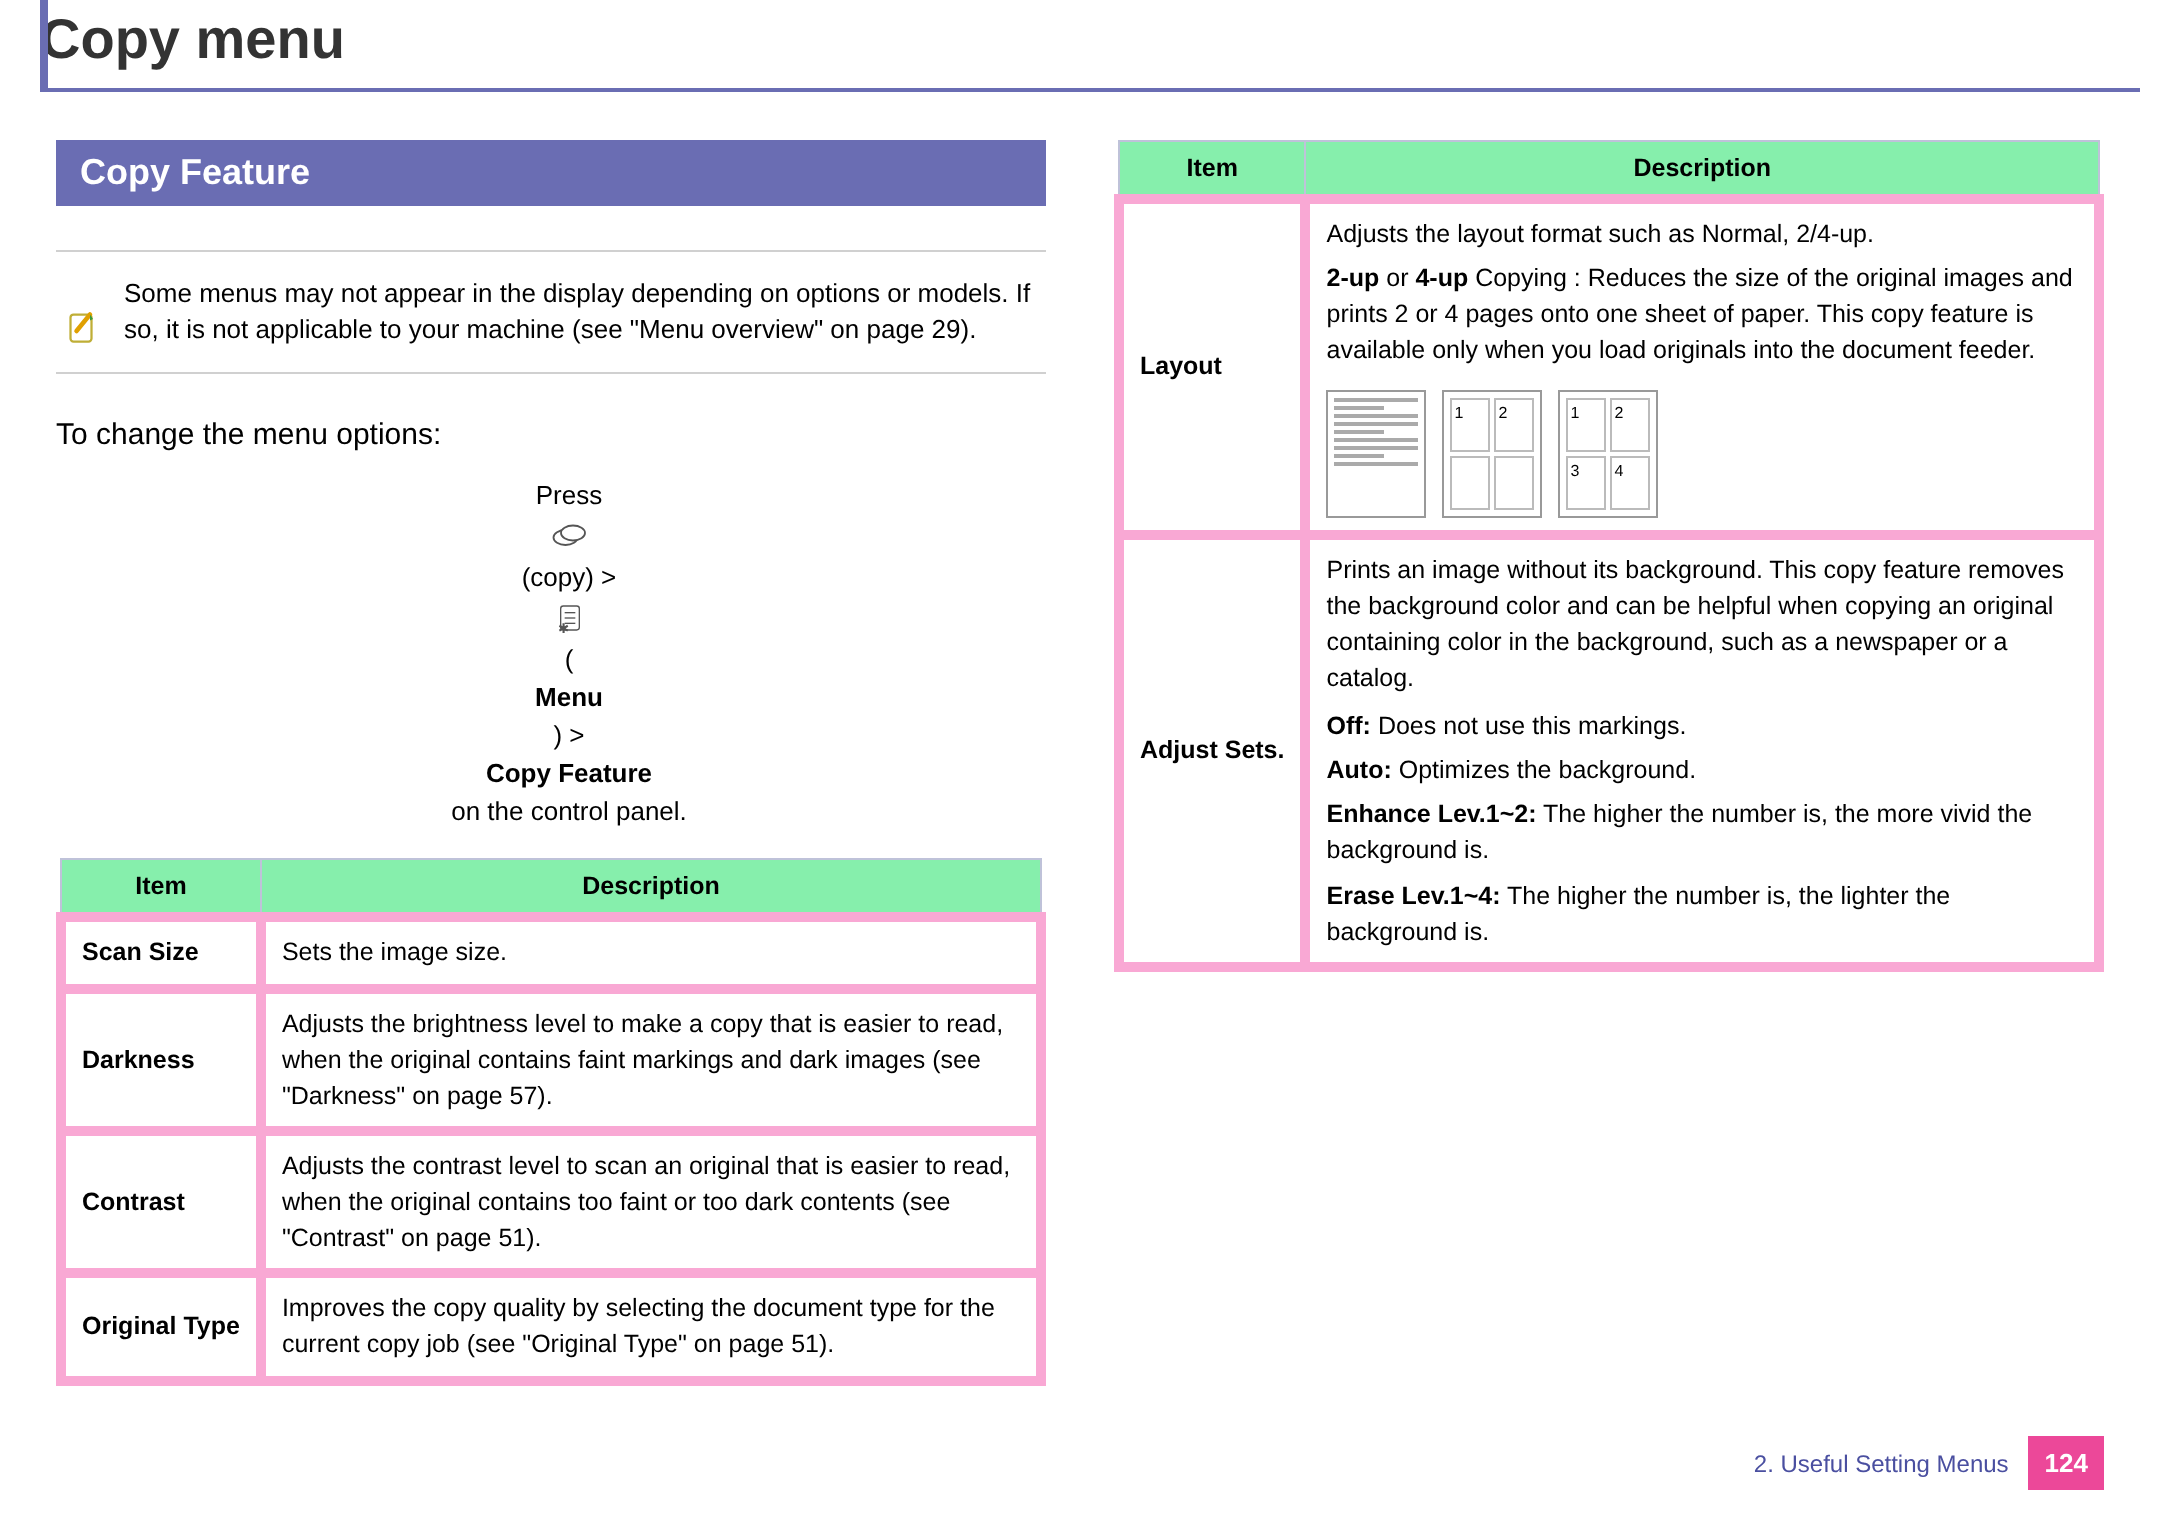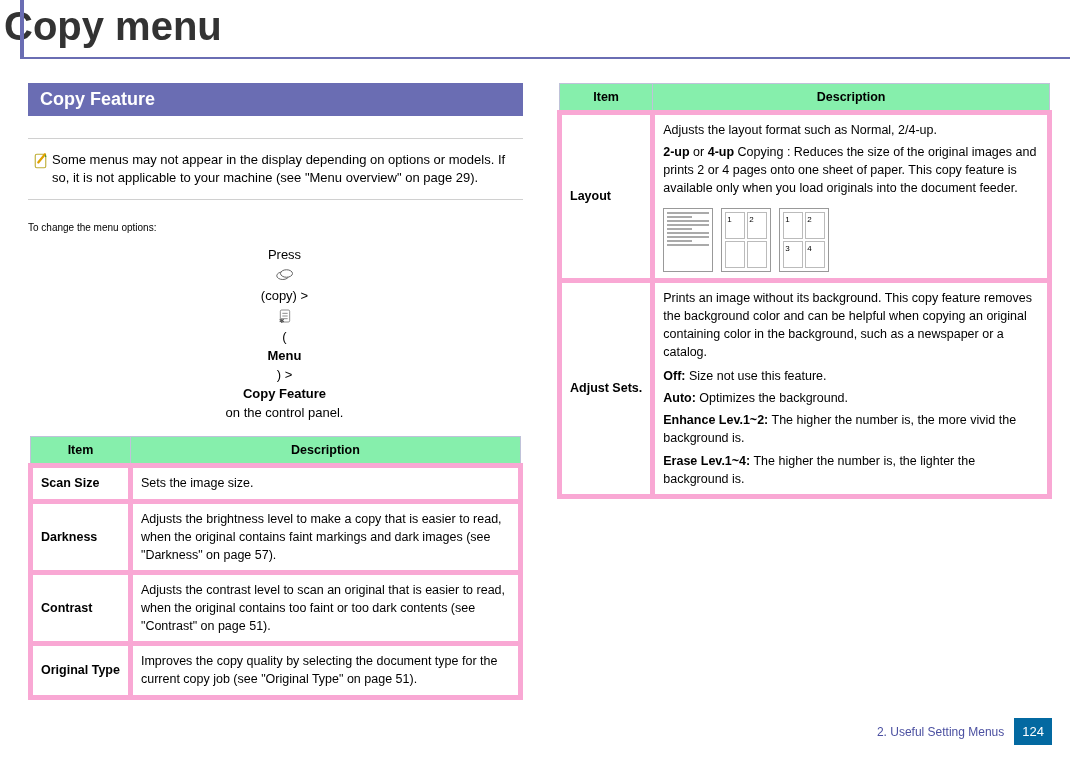--- a/index.html
+++ b/index.html
@@ -7,24 +7,24 @@
     font-family: "Segoe UI", Arial, sans-serif;
     font-size: 13px;
     color: #000;
     width: 1080px;
     height: 763px;
     position: relative;
     background: #fff;
     overflow: hidden;
   }
   .page-title {
-    font-size: 40px;
+    font-size: 28px;
     font-weight: bold;
     color: #333;
-    padding: 4px 20px 0 4px;
+    padding: 4px 20px 0 20px;
   }
   .rule-track {
     position: relative;
     height: 16px;
     margin-bottom: 8px;
   }
   .rule-vert {
     position: absolute;
     left: 20px; top: -50px;
     width: 4px; height: 60px;
@@ -45,36 +45,37 @@
   .section-head {
     background: #6a6db3;
     color: #fff;
     font-weight: bold;
     font-size: 18px;
     padding: 6px 12px;
     margin-bottom: 22px;
   }
   .note-box {
     display: flex;
-    align-items: flex-start;
+    align-items: flex-end;
+    gap: 10px;
     border-top: 1px solid #d0d0d0;
     border-bottom: 1px solid #d0d0d0;
     padding: 12px 4px;
     margin-bottom: 22px;
     font-size: 13px;
     line-height: 1.4;
   }
   .note-icon {
     width: 20px; height: 20px;
     flex-shrink: 0;
     display: inline-flex;
     align-items: center; justify-content: center;
   }
   .note-icon svg { width: 18px; height: 18px; }
-  .para { font-size: 10px; margin-bottom: 14px; }
+  .para { font-size: 15px; margin-bottom: 14px; }
   .press-line {
     font-size: 13px;
     display: flex;
     align-items: center;
     flex-wrap: wrap;
     gap: 4px;
     padding-left: 18px;
     margin-bottom: 16px;
     flex-direction: column;
   }
@@ -138,23 +139,23 @@
   .footer {
     position: absolute;
     bottom: 18px; right: 28px;
     display: flex;
     align-items: center;
     gap: 10px;
     font-size: 12px;
   }
   .footer-label { color: #4a4fa0; font-weight: normal; }
   .page-num {
-    background: #0369a1;
+    background: #ec4899;
     color: #fff;
-    font-weight: normal;
+    font-weight: bold;
     padding: 6px 8px;
     font-size: 13px;
   }
   b { font-weight: bold; }
 </style>
 </head>
 <body>
 
 <h1 class="page-title">Copy menu</h1>
 <div class="rule-track">
@@ -269,21 +270,21 @@
               <div class="cell">3</div>
               <div class="cell">4</div>
             </div>
           </div>
         </td>
       </tr>
       <tr>
         <td class="item">Adjust Sets.</td>
         <td>
           <div>Prints an image without its background. This copy feature removes the background color and can be helpful when copying an original containing color in the background, such as a newspaper or a catalog.</div>
-          <div style="margin-top:6px"><b>Off:</b><span> Size not use this feature.</span></div>
+          <div style="margin-top:6px"><b>Off:</b><span> Does not use this markings.</span></div>
           <div style="margin-top:4px"><b>Auto:</b><span> Optimizes the background.</span></div>
           <div style="margin-top:4px"><b>Enhance Lev.1~2:</b><span> The higher the number is, the more vivid the background is.</span></div>
           <div style="margin-top:4px"><b>Erase Lev.1~4:</b><span> The higher the number is, the lighter the background is.</span></div>
         </td>
       </tr>
     </tbody>
       </table>
   </div>
 
 </div>

